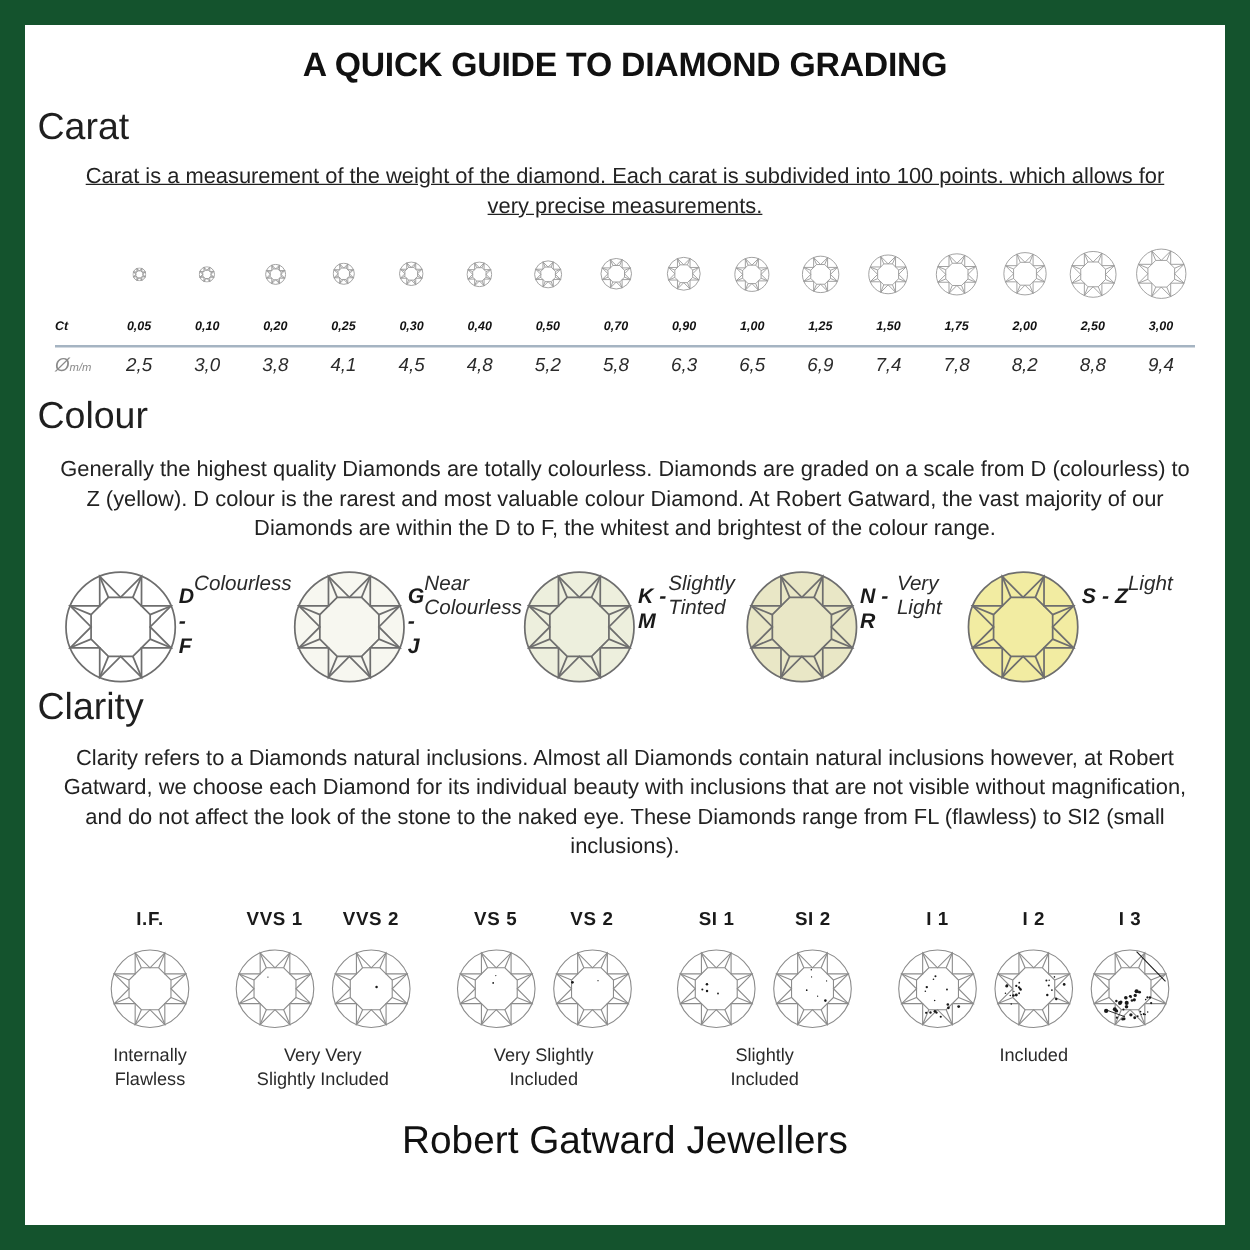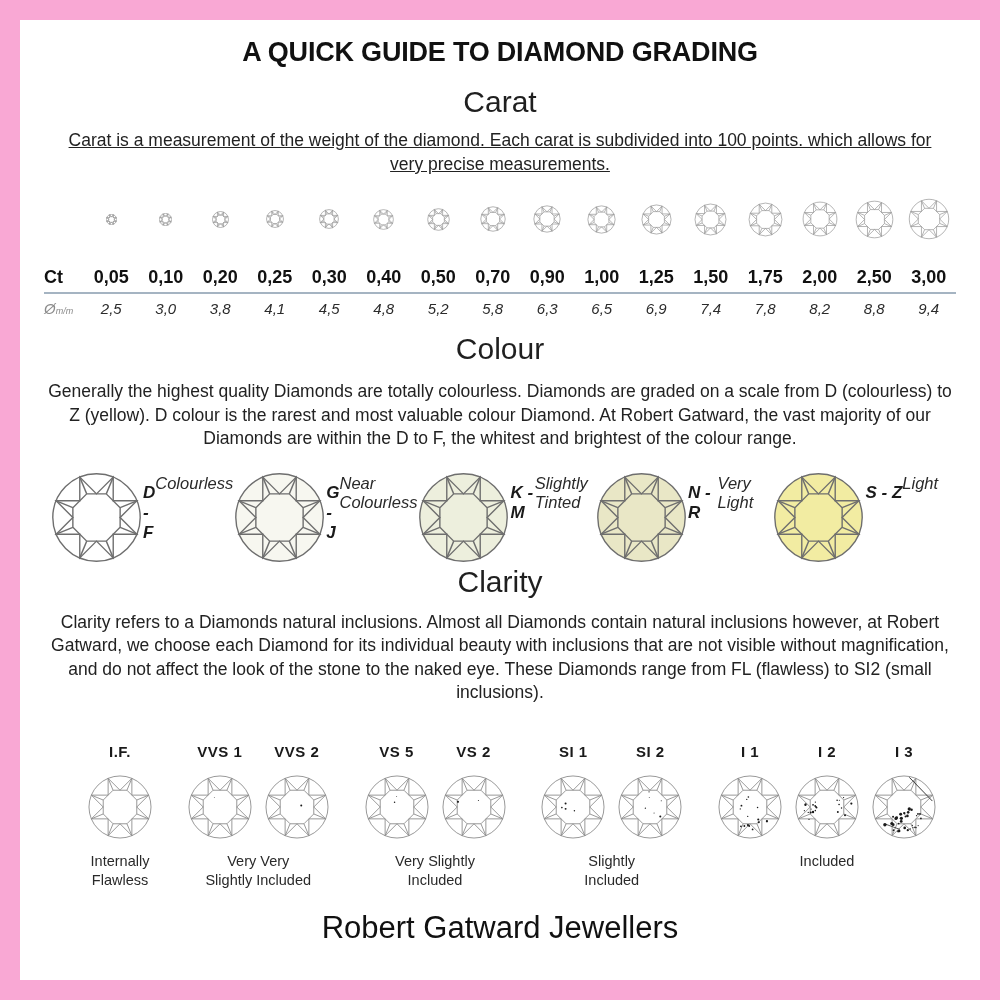--- a/index.html
+++ b/index.html
@@ -1,36 +1,36 @@
 <!DOCTYPE html>
 <html><head>
 <meta charset="utf-8">
 <style>
   html,body{margin:0;padding:0;}
   body{width:1000px;height:1000px;font-family:"Liberation Sans",sans-serif;color:#1d1d1d;}
-  .frame{position:relative;width:1000px;height:1000px;background:#f9a8d4;}
+  .frame{position:relative;width:1000px;height:1000px;background:#14532d;}
   .page{position:absolute;left:20px;top:20px;right:20px;bottom:20px;background:#ffffff;padding:12px 10px 0;box-sizing:border-box;overflow:hidden;}
 
   h1{margin:4px 0 0;text-align:center;font-size:27px;line-height:32px;font-weight:700;letter-spacing:-0.2px;color:#111;}
-  h2{margin:0;text-align:center;font-weight:400;font-size:30px;line-height:36px;color:#1f1f1f;}
+  h2{margin:0;font-weight:400;font-size:30px;line-height:36px;color:#1f1f1f;}
   h2.carat-h{margin-top:16px;}
   h2.colour-h{margin-top:10px;}
   h2.clarity-h{}
   p.desc{margin:9px auto 0;text-align:center;font-size:17.5px;line-height:23.5px;color:#222;}
   p.carat-d{max-width:880px;text-decoration:underline;}
   p.colour-d{max-width:915px;margin-top:13px;}
   p.clarity-d{max-width:930px;margin-top:11px;}
 
   
   .carat-table{margin:16px 14px 0;}
   .c-row{display:flex;align-items:center;}
   .c-cell{flex:1;display:flex;align-items:center;justify-content:center;text-align:left;}
   .c-label{width:40px;flex:none;text-align:left;}
   .d-row{height:54px;}
-  .ct-row{height:26px;font-weight:700;font-size:18px;color:#111;margin-top:18px;}
+  .ct-row{height:26px;font-weight:700;font-size:10px;color:#111;margin-top:2px;font-style:italic;}
   .mm-row{height:25px;font-size:15px;color:#2b2b2b;font-style:italic;}
   .c-divider{height:2px;background:#a5b4c2;margin:2px 0;}
   .dia-label{color:#8a8a8a;font-size:15px;}
   .dia-label .unit{font-size:9px;letter-spacing:0;}
 
   
   .colour-row{display:flex;margin:20px 20px 0;}
   .colour-item{flex:1;display:flex;align-items:flex-start;font-style:italic;}
   .colour-range{margin-top:12px;font-weight:700;font-size:17px;color:#1a1a1a;}
   .colour-name{margin-top:3px;font-size:16.5px;color:#2a2a2a;}

